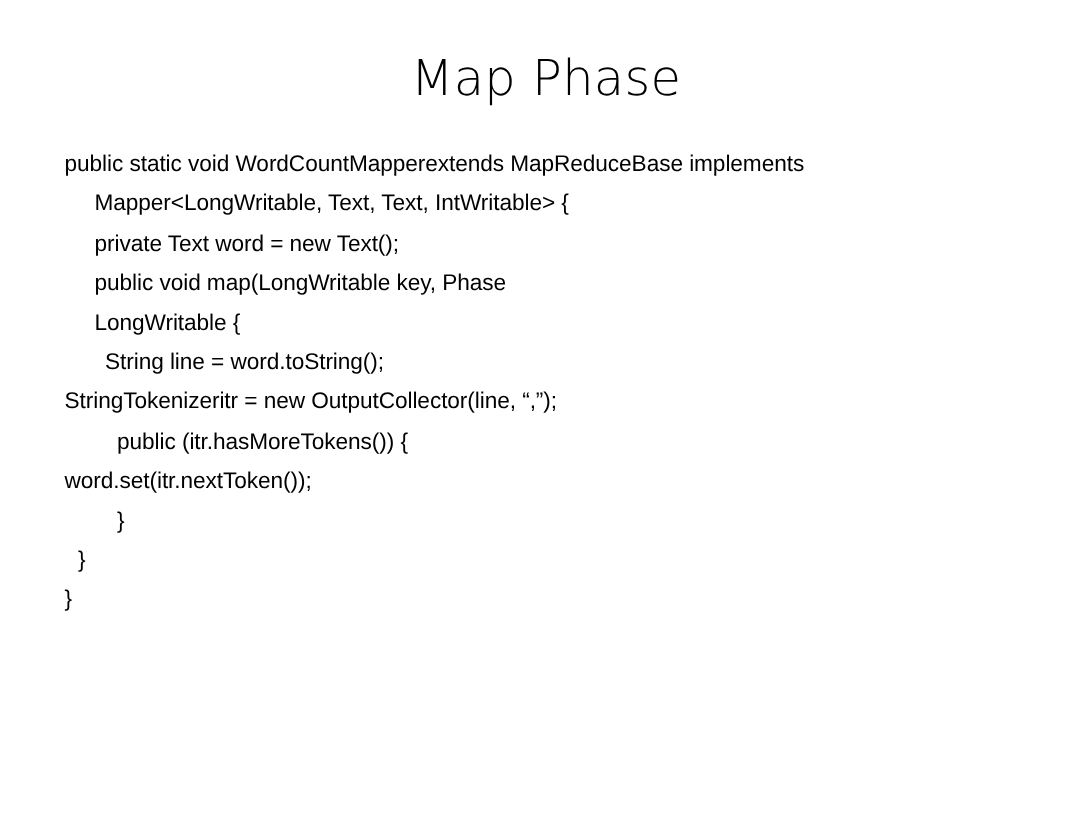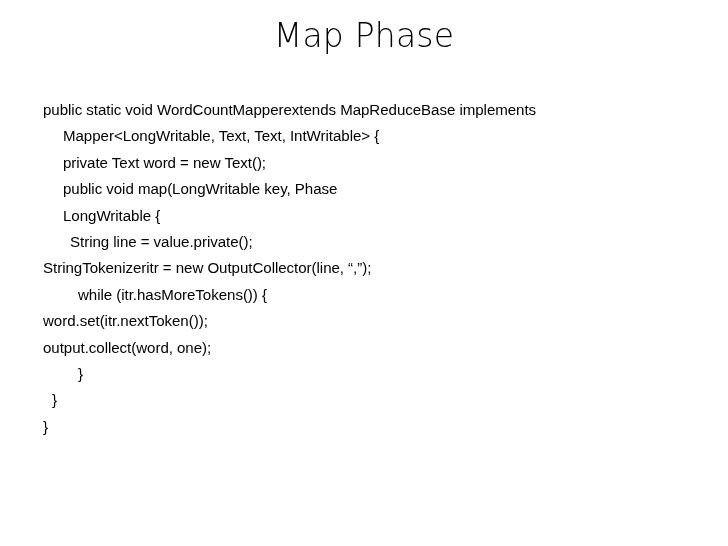--- a/index.html
+++ b/index.html
@@ -13,21 +13,21 @@
   .slide {
     position: relative;
     width: 728px;
     height: 546px;
     background: #ffffff;
     overflow: hidden;
     box-sizing: border-box;
   }
   .slide-title {
     position: absolute;
-    top: 16px;
+    top: 32px;
     left: 0;
     width: 728px;
     text-align: center;
     font-family: "DejaVu Sans", sans-serif;
     font-weight: 300;
     font-size: 33px;
     line-height: 40px;
     letter-spacing: 0.2px;
     color: #000000;
     white-space: nowrap;
@@ -59,23 +59,22 @@
 
   <div class="slide-title">Map Phase</div>
 
   <div class="code-body">
 
   <div class="code-line ind-0">public static void WordCountMapperextends MapReduceBase implements</div>
       <div class="code-line ind-1">Mapper&lt;LongWritable, Text, Text, IntWritable&gt; {</div>
       <div class="code-line ind-1">private Text word = new Text();</div>
       <div class="code-line ind-1">public void map(LongWritable key, Phase</div>
       <div class="code-line ind-1">LongWritable {</div>
-      <div class="code-line ind-2">String line = value.private();</div>
+      <div class="code-line ind-2">String line = word.toString();</div>
       <div class="code-line ind-0">StringTokenizeritr = new OutputCollector(line, “,”);</div>
-      <div class="code-line ind-3">while (itr.hasMoreTokens()) {</div>
+      <div class="code-line ind-3">public (itr.hasMoreTokens()) {</div>
       <div class="code-line ind-0">word.set(itr.nextToken());</div>
-      <div class="code-line ind-0">output.collect(word, one);</div>
       <div class="code-line ind-3">}</div>
       <div class="code-line ind-b1">}</div>
       <div class="code-line ind-0">}</div>
     </div>
 
 </div>
 
 </body></html>

